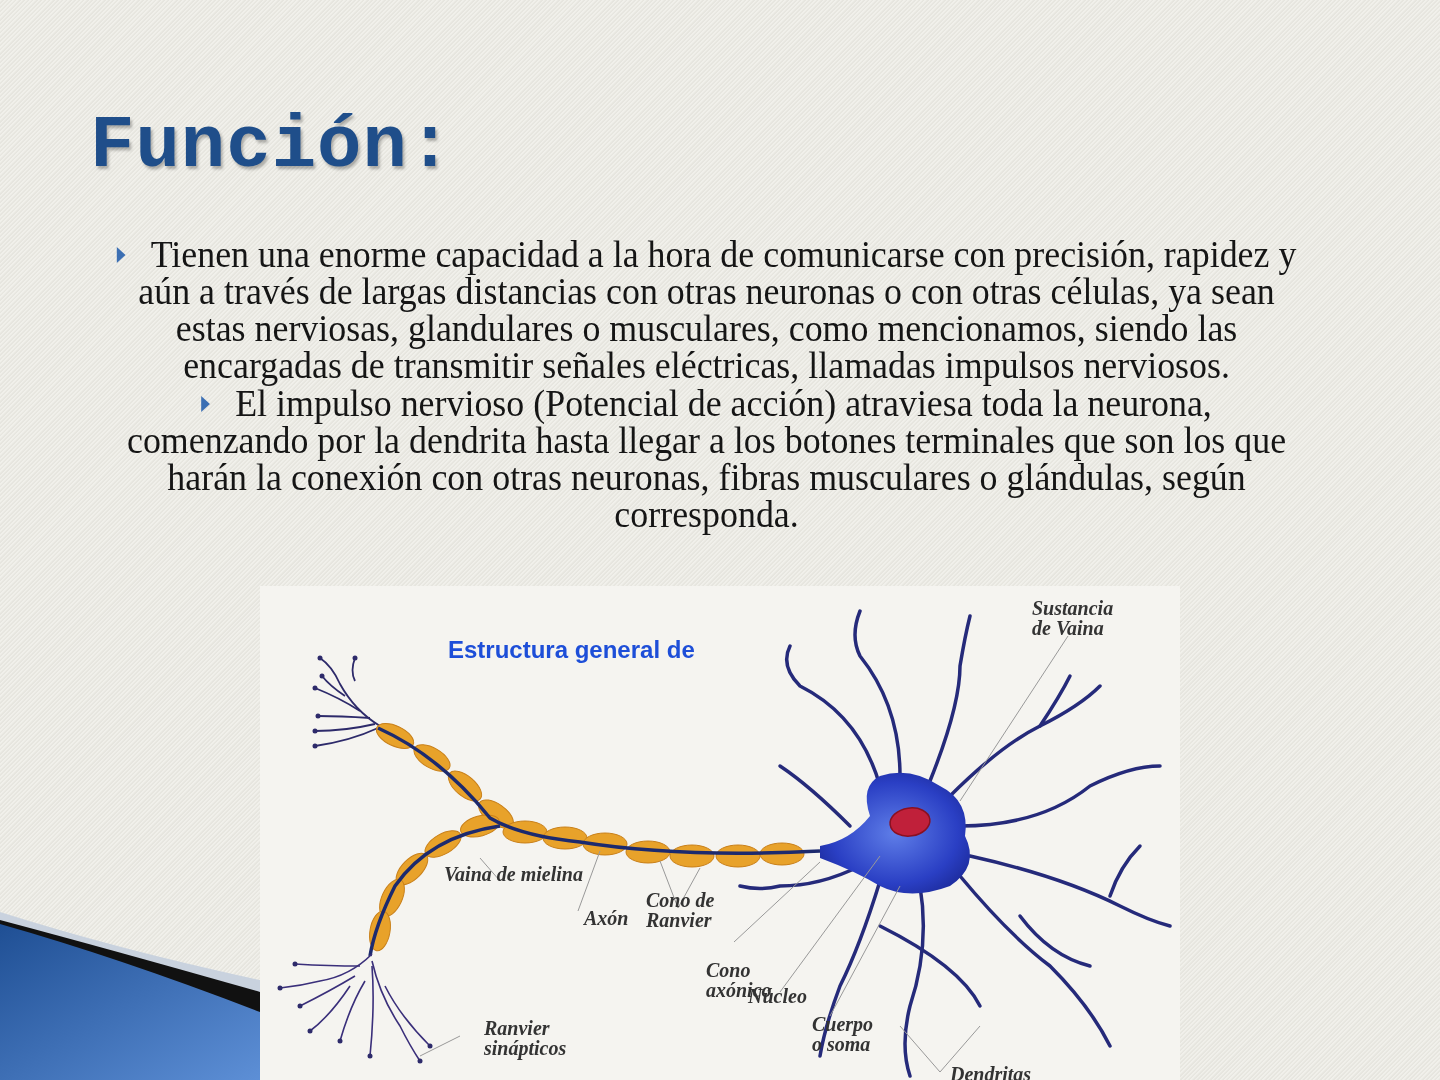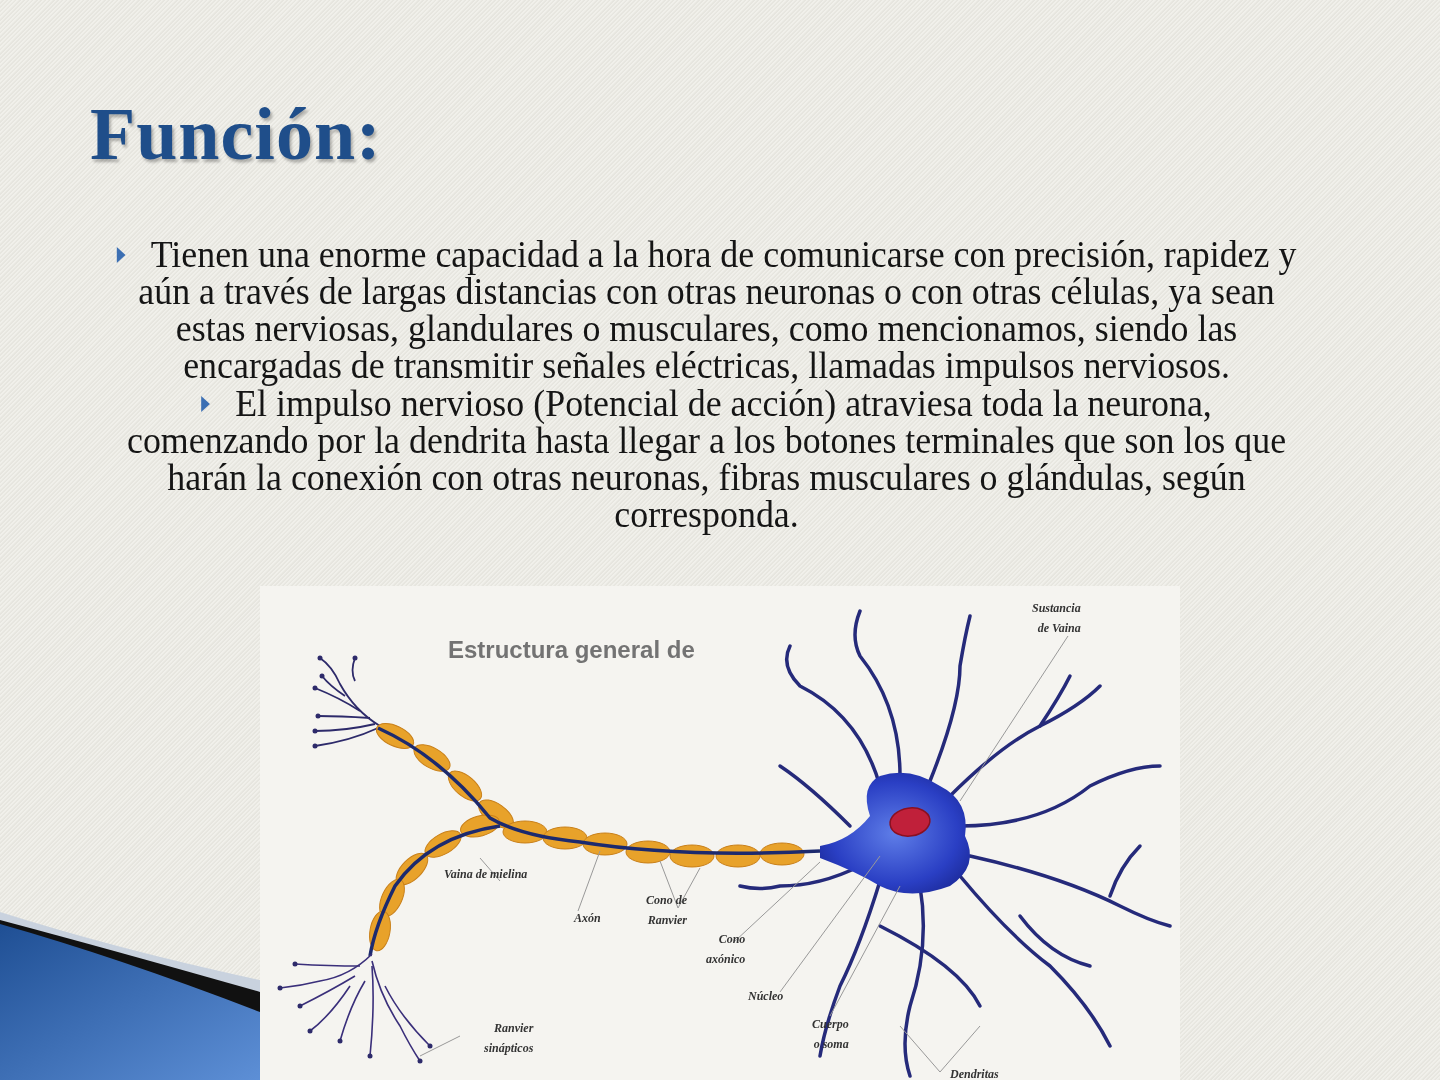--- a/index.html
+++ b/index.html
@@ -3,22 +3,22 @@
 <meta charset="utf-8">
 <style>
   html, body { margin: 0; padding: 0; }
   body {
     width: 1440px; height: 1080px; overflow: hidden; position: relative;
     background-color: #ecebe4;
     background-image: repeating-linear-gradient(135deg, rgba(255,255,255,0.25) 0px, rgba(255,255,255,0.25) 1px, rgba(0,0,0,0.025) 2px, rgba(0,0,0,0.025) 3px);
     font-family: "DejaVu Serif", serif;
   }
   .slide-title {
-    position: absolute; left: 90px; top: 92px;
-    font-family: Liberation Serif, serif; font-weight: bold;
+    position: absolute; left: 90px; top: 104px;
+    font-family: Liberation Mono, monospace; font-weight: bold;
     font-size: 74px; letter-spacing: 1px; color: #1f4e8a;
     text-shadow: 2px 3px 3px rgba(0,0,0,0.28);
   }
   .bullets {
     position: absolute; left: 110px; top: 236px; width: 1230px;
     text-align: center; color: #151515;
     font-family: "Liberation Serif", serif; font-size: 37px; line-height: 37px;
     transform: scaleX(0.97); transform-origin: left top;
   }
   .bullet { margin: 0; }
@@ -29,26 +29,26 @@
   }
   .bullet.second { padding-top: 1px; }
   .neuron-figure {
     position: absolute; left: 260px; top: 586px; width: 920px; height: 494px;
     background: #f5f4f0; overflow: hidden;
   }
   .neuron-figure svg { position: absolute; left: 0; top: 0; }
   .fig-title {
     position: absolute; left: 188px; top: 48px;
     font-family: "Liberation Sans", sans-serif; font-weight: bold;
-    font-size: 24px; line-height: 31px; color: #737373;
+    font-size: 24px; line-height: 31px; color: #1d4ed8;
   }
   .label {
     position: absolute; font-family: "Liberation Serif", serif; font-style: italic;
-    font-weight: bold; font-size: 12px; line-height: 20px; color: #333;
-    text-align: right; white-space: nowrap;
+    font-weight: bold; font-size: 20px; line-height: 20px; color: #333;
+    text-align: left; white-space: nowrap;
   }
   .corner-wave { position: absolute; left: 0; top: 900px; }
 </style>
 </head>
 <body>
 
 <div class="slide-title">Función:</div>
 
 <div class="bullets">
   <p class="bullet">
@@ -177,26 +177,26 @@
 
   <div class="fig-title">
     <div>Estructura general de</div>
   </div>
 
   <div class="label" style="left:772px; top:12px;">
     <div>Sustancia</div>
     <div>de Vaina</div>
   </div>
   <div class="label" style="left:184px; top:278px;">Vaina de mielina</div>
-  <div class="label" style="left:314px; top:322px;">Axón</div>
+  <div class="label" style="left:324px; top:322px;">Axón</div>
   <div class="label" style="left:386px; top:304px;">
     <div>Cono de</div>
     <div>Ranvier</div>
   </div>
-  <div class="label" style="left:446px; top:343px;">
+  <div class="label" style="left:446px; top:374px;">
     <div>Cono</div>
     <div>axónico</div>
   </div>
   <div class="label" style="left:488px; top:400px;">Núcleo</div>
   <div class="label" style="left:552px; top:428px;">
     <div>Cuerpo</div>
     <div>o soma</div>
   </div>
   <div class="label" style="left:224px; top:432px;">
     <div>Ranvier</div>

